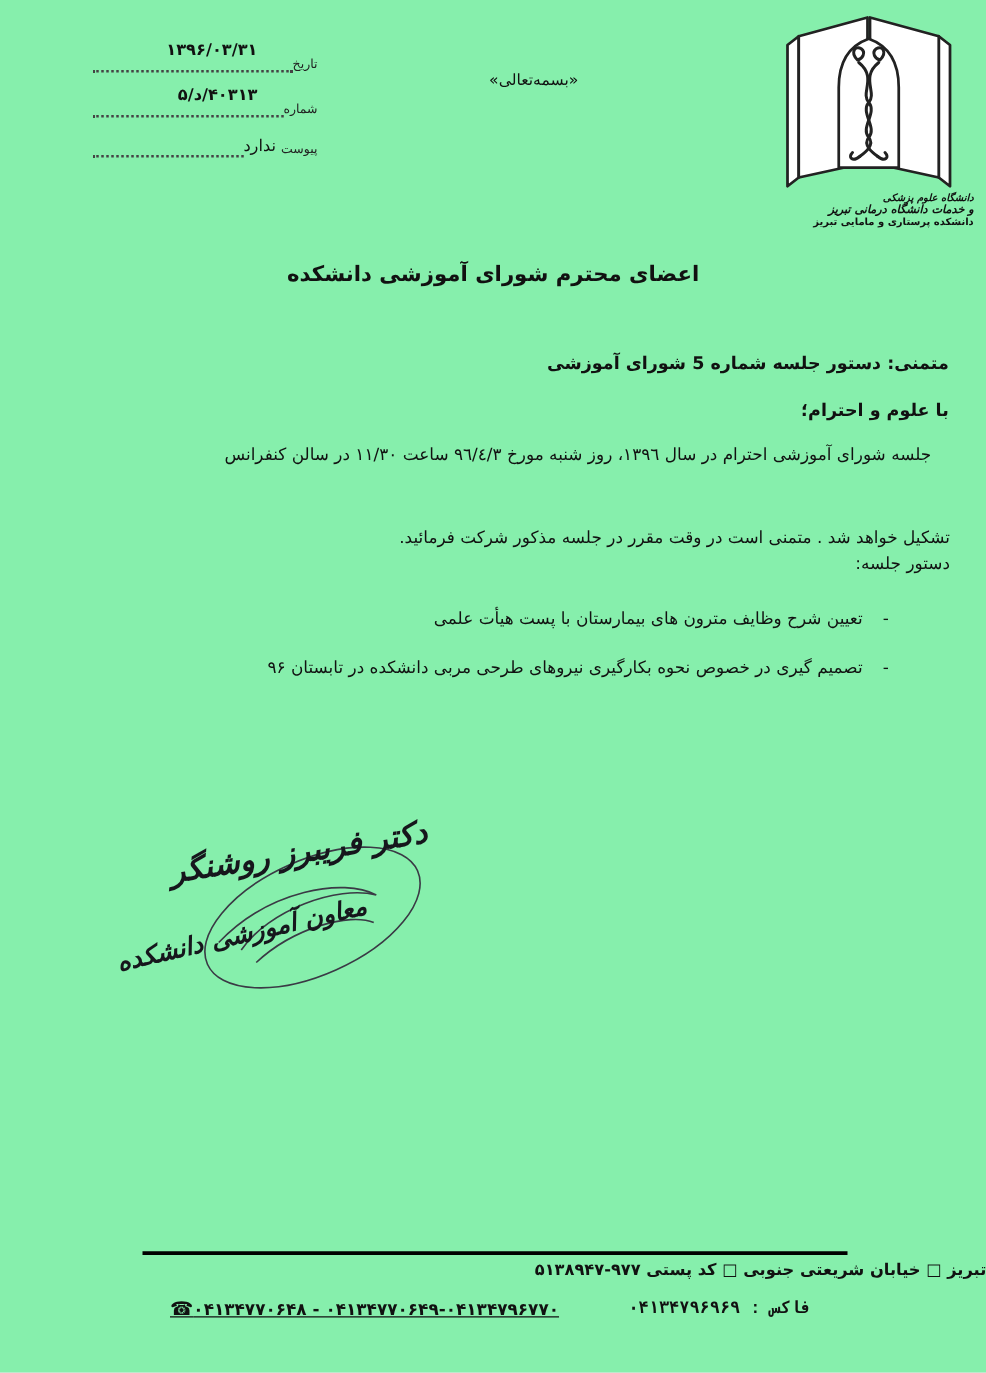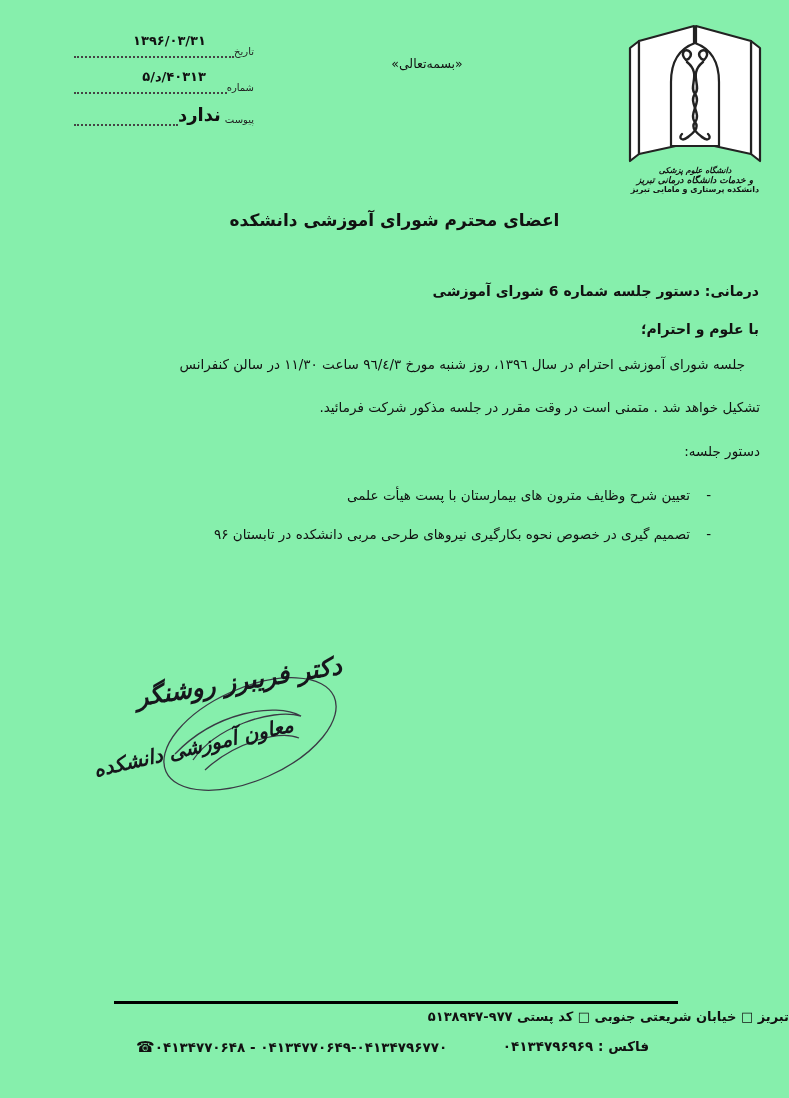--- a/index.html
+++ b/index.html
@@ -10,49 +10,49 @@
   }
   .num{direction:ltr;unicode-bidi:isolate-override;}
   
   .meta{position:absolute;left:72px;top:26px;width:182px;}
   .meta-row{position:relative;height:36px;}
   .meta-row.short{height:32px;}
   .meta-base{display:flex;direction:rtl;align-items:flex-end;position:absolute;bottom:4px;left:0;right:0;}
   .meta-label{font-size:10px;color:#222;padding-bottom:1px;}
   .meta-dots{flex:1;border-bottom:2px dotted #444;height:2px;margin-left:2px;}
   .meta-value{position:absolute;right:48px;bottom:14px;font-size:13px;font-weight:bold;white-space:nowrap;}
-  .meta-value-inline{font-size:18px;font-weight:bold;margin-right:4px;padding-bottom:1px;}
+  .meta-value-inline{font-size:13px;font-weight:normal;margin-right:4px;padding-bottom:1px;}
   
   .bismillah{position:absolute;top:56px;left:352px;width:150px;text-align:center;font-size:12.5px;direction:rtl;}
   
-  .logo{position:absolute;top:20px;right:10px;width:168px;text-align:center;direction:rtl;}
+  .logo{position:absolute;top:8px;right:10px;width:168px;direction:rtl;}
   .logo svg{display:block;margin:0 auto;}
   .logo-line1{font-size:8px;font-weight:bold;font-style:italic;margin-top:-2px;}
   .logo-line2{font-size:9px;font-weight:bold;font-style:italic;}
   .logo-line3{font-size:8px;font-weight:bold;}
   
   .heading{position:absolute;top:210px;left:0;right:0;margin:0;text-align:center;font-size:17px;font-weight:bold;direction:rtl;}
   .line{position:absolute;direction:rtl;font-size:13.5px;white-space:nowrap;}
   .subject{top:283px;right:30px;font-weight:bold;font-size:14px;}
   .salutation{top:321px;right:30px;font-weight:bold;font-size:14px;}
   .body1{top:356px;right:44px;}
-  .body2{top:399px;right:29px;}
+  .body2{top:422px;right:29px;}
   .agenda-title{top:443px;right:29px;}
   .bullet{display:flex;direction:rtl;gap:16px;}
   .bullet1{top:487px;right:78px;}
   .bullet2{top:526px;right:78px;}
   
   .signature{position:absolute;top:642px;left:55px;width:300px;height:155px;}
   
   .divider{position:absolute;top:1001px;left:114px;width:564px;border-top:3px solid #000;}
   .addr{position:absolute;top:1009px;left:0;right:0;text-align:right;direction:rtl;font-size:13px;font-weight:bold;}
   .contact{position:absolute;top:1038px;left:136px;right:140px;display:flex;direction:ltr;justify-content:space-between;font-size:13.5px;font-weight:bold;}
-  .phone-group{direction:ltr;unicode-bidi:isolate;white-space:nowrap;}
+  .phone-group{direction:ltr;unicode-bidi:isolate;white-space:nowrap;text-decoration:underline;}
   .phone-icon{font-size:15px;}
-  .fax-group{direction:rtl;unicode-bidi:isolate;white-space:nowrap;}
+  .fax-group{direction:rtl;unicode-bidi:isolate;white-space:nowrap;font-family:Liberation Mono, monospace;}
   .website{position:absolute;top:1060px;left:0;right:0;text-align:center;font-family:"DejaVu Serif",serif;font-size:15px;font-weight:bold;direction:ltr;}
 </style>
 </head>
 <body>
 
 <div class="page">
 
   <div class="meta">
     <div class="meta-row">
       <span class="meta-value num">۱۳۹۶/۰۳/۳۱</span>
@@ -97,21 +97,21 @@
         <path d="M82,117 C88,122 92,118 88,114"></path>
       </g>
     </svg>
     <div class="logo-line1">دانشگاه علوم پزشکی</div>
     <div class="logo-line2">و خدمات دانشگاه درمانی تبریز</div>
     <div class="logo-line3">دانشکده پرستاری و مامایی تبریز</div>
   </div>
 
   <h1 class="heading">اعضای محترم شورای آموزشی دانشکده</h1>
 
-  <div class="line subject"><span>درمانی:</span><span> دستور جلسه شماره 6 شورای آموزشی</span></div>
+  <div class="line subject"><span>متمنی:</span><span> دستور جلسه شماره 5 شورای آموزشی</span></div>
 
   <div class="line salutation">با علوم و احترام؛</div>
 
   <div class="line body1"><span>جلسه شورای آموزشی احترام در سال </span><span class="num">١٣٩٦</span><span>، روز شنبه مورخ </span><span class="num">٩٦/٤/٣</span><span> ساعت </span><span class="num">١١/٣٠</span><span> در سالن کنفرانس</span></div>
   <div class="line body2">تشکیل خواهد شد . متمنی است در وقت مقرر در جلسه مذکور شرکت فرمائید.</div>
 
   <div class="line agenda-title">دستور جلسه:</div>
   <div class="line bullet bullet1">
     <span>-</span>
     <span>تعیین شرح وظایف مترون های بیمارستان با پست هیأت علمی</span>

